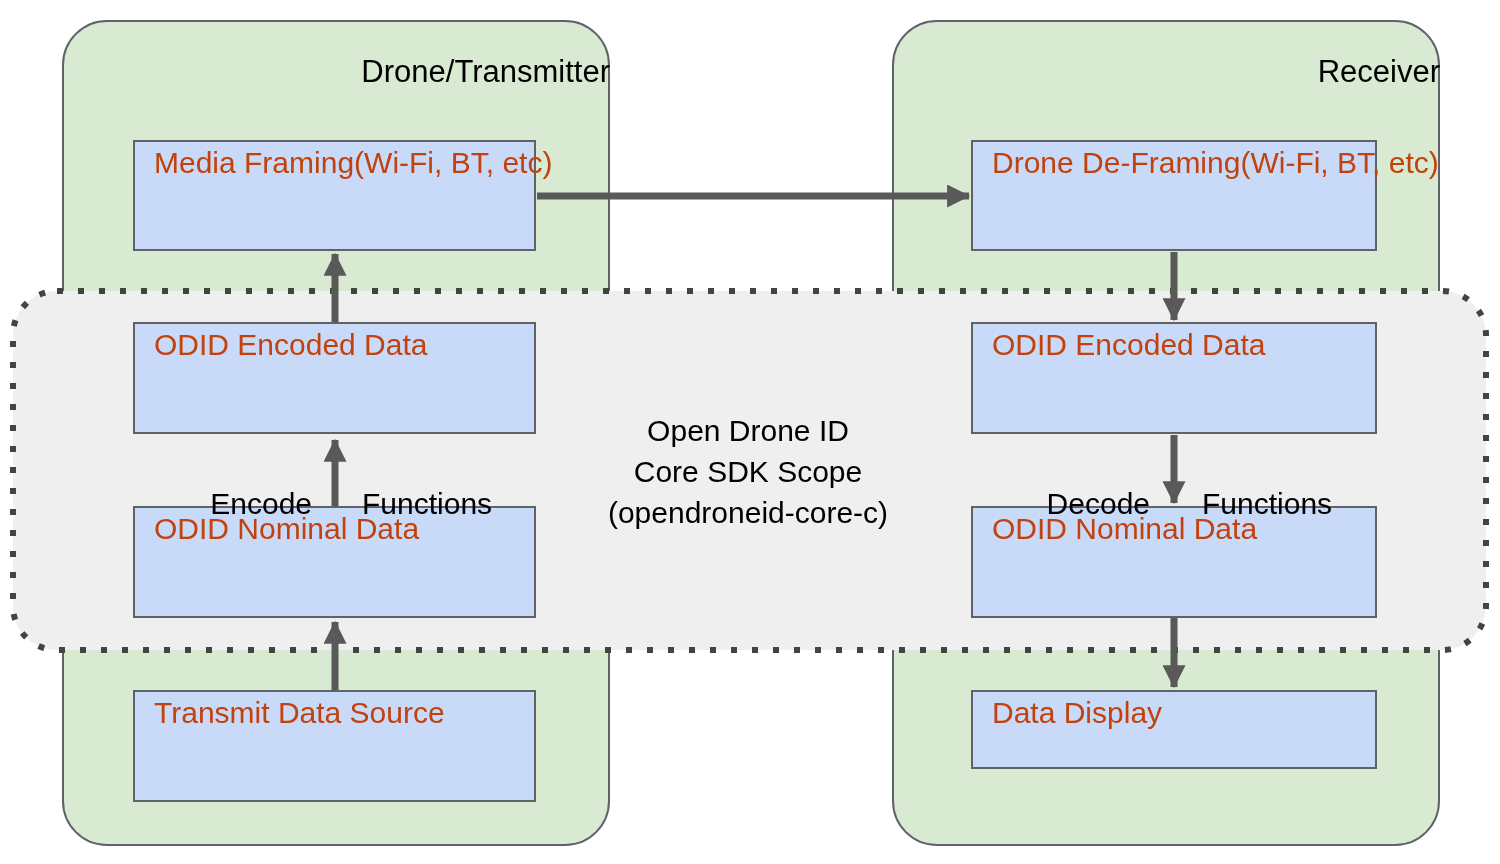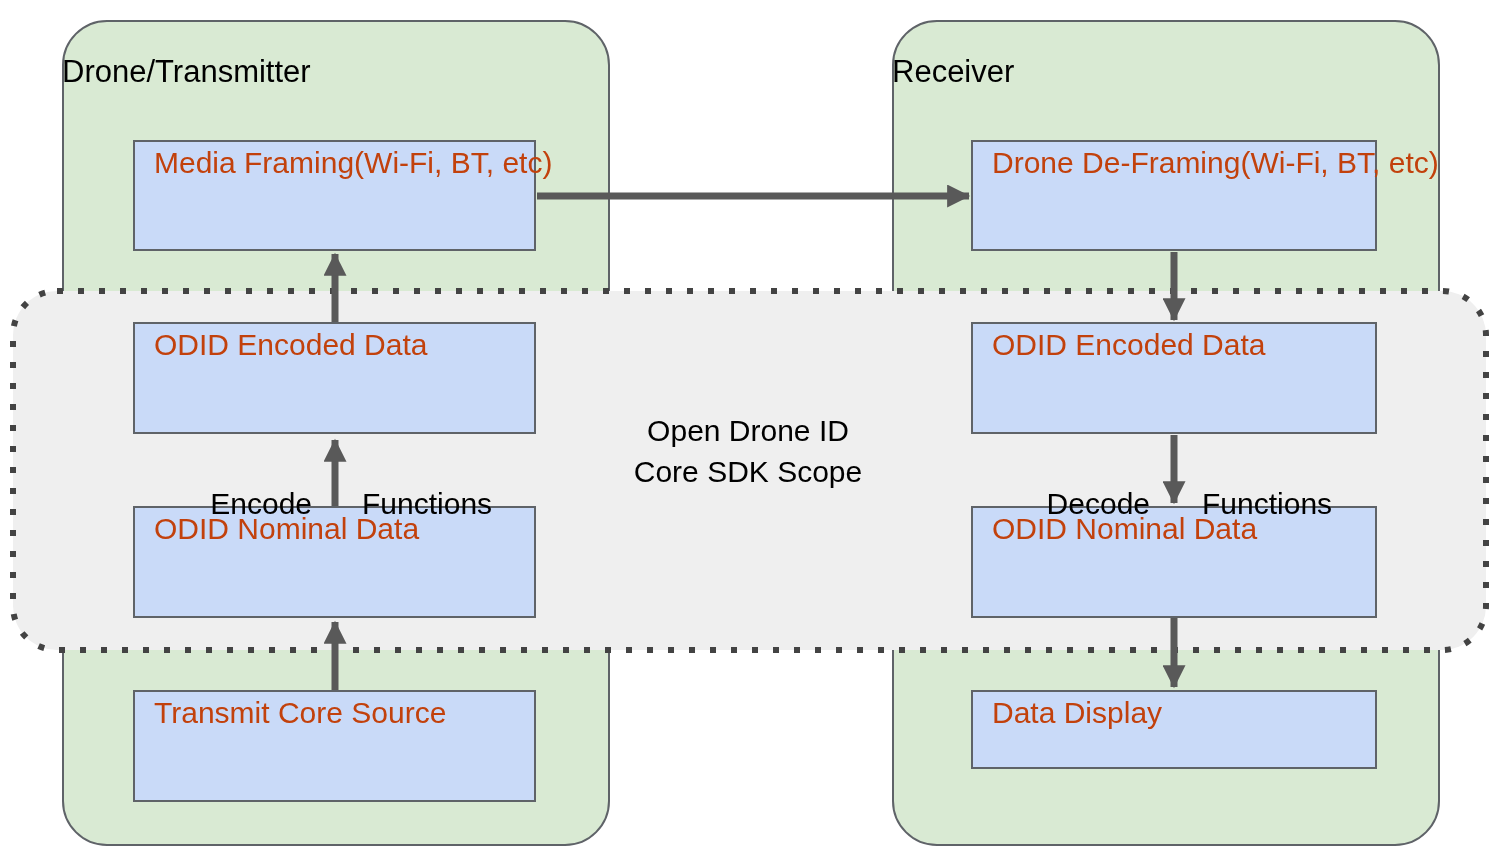--- a/index.html
+++ b/index.html
@@ -18,21 +18,21 @@
   }
   .container-group {
     position: absolute;
     background: #d9ead3;
     border: 2px solid #5f6368;
     border-radius: 45px;
     box-sizing: border-box;
   }
   .container-title {
     position: absolute;
-    text-align: left;
+    text-align: right;
     font-size: 31px;
     line-height: 36px;
     color: #000000;
     white-space: nowrap;
   }
   .svg-layer {
     position: absolute;
     left: 0;
     top: 0;
     width: 1500px;
@@ -91,21 +91,21 @@
     <span>Media Framing</span>
     <span>(Wi-Fi, BT, etc)</span>
   </div>
   <div class="node-box" style="left:133px; top:322px; width:403px; height:112px;">
     <span>ODID Encoded Data</span>
   </div>
   <div class="node-box" style="left:133px; top:506px; width:403px; height:112px;">
     <span>ODID Nominal Data</span>
   </div>
   <div class="node-box" style="left:133px; top:690px; width:403px; height:112px;">
-    <span>Transmit Core Source</span>
+    <span>Transmit Data Source</span>
   </div>
 
   <div class="node-box" style="left:971px; top:140px; width:406px; height:111px;">
     <span>Drone De-Framing</span>
     <span>(Wi-Fi, BT, etc)</span>
   </div>
   <div class="node-box" style="left:971px; top:322px; width:406px; height:112px;">
     <span>ODID Encoded Data</span>
   </div>
   <div class="node-box" style="left:971px; top:506px; width:406px; height:112px;">
@@ -116,20 +116,21 @@
   </div>
 
   <div class="process-label right-align" style="left:150px; top:454px; width:162px;">Encode</div>
   <div class="process-label" style="left:362px; top:454px;">Functions</div>
   <div class="process-label right-align" style="left:988px; top:454px; width:162px;">Decode</div>
   <div class="process-label" style="left:1202px; top:454px;">Functions</div>
 
   <div class="scope-text">
     <div>Open Drone ID</div>
     <div>Core SDK Scope</div>
+    <div>(opendroneid-core-c)</div>
   </div>
 
   <svg class="svg-layer" viewBox="0 0 1500 864" xmlns="http://www.w3.org/2000/svg">
     <defs>
       <marker id="ah" viewBox="0 0 10 10" refX="9.5" refY="5" markerWidth="30" markerHeight="23" orient="auto" markerUnits="userSpaceOnUse">
         <path d="M0,0 L10,5 L0,10 Z" fill="#595959"></path>
       </marker>
     </defs>
 
     <line x1="335" y1="690" x2="335" y2="622" stroke="#595959" stroke-width="7" marker-end="url(#ah)"></line>

